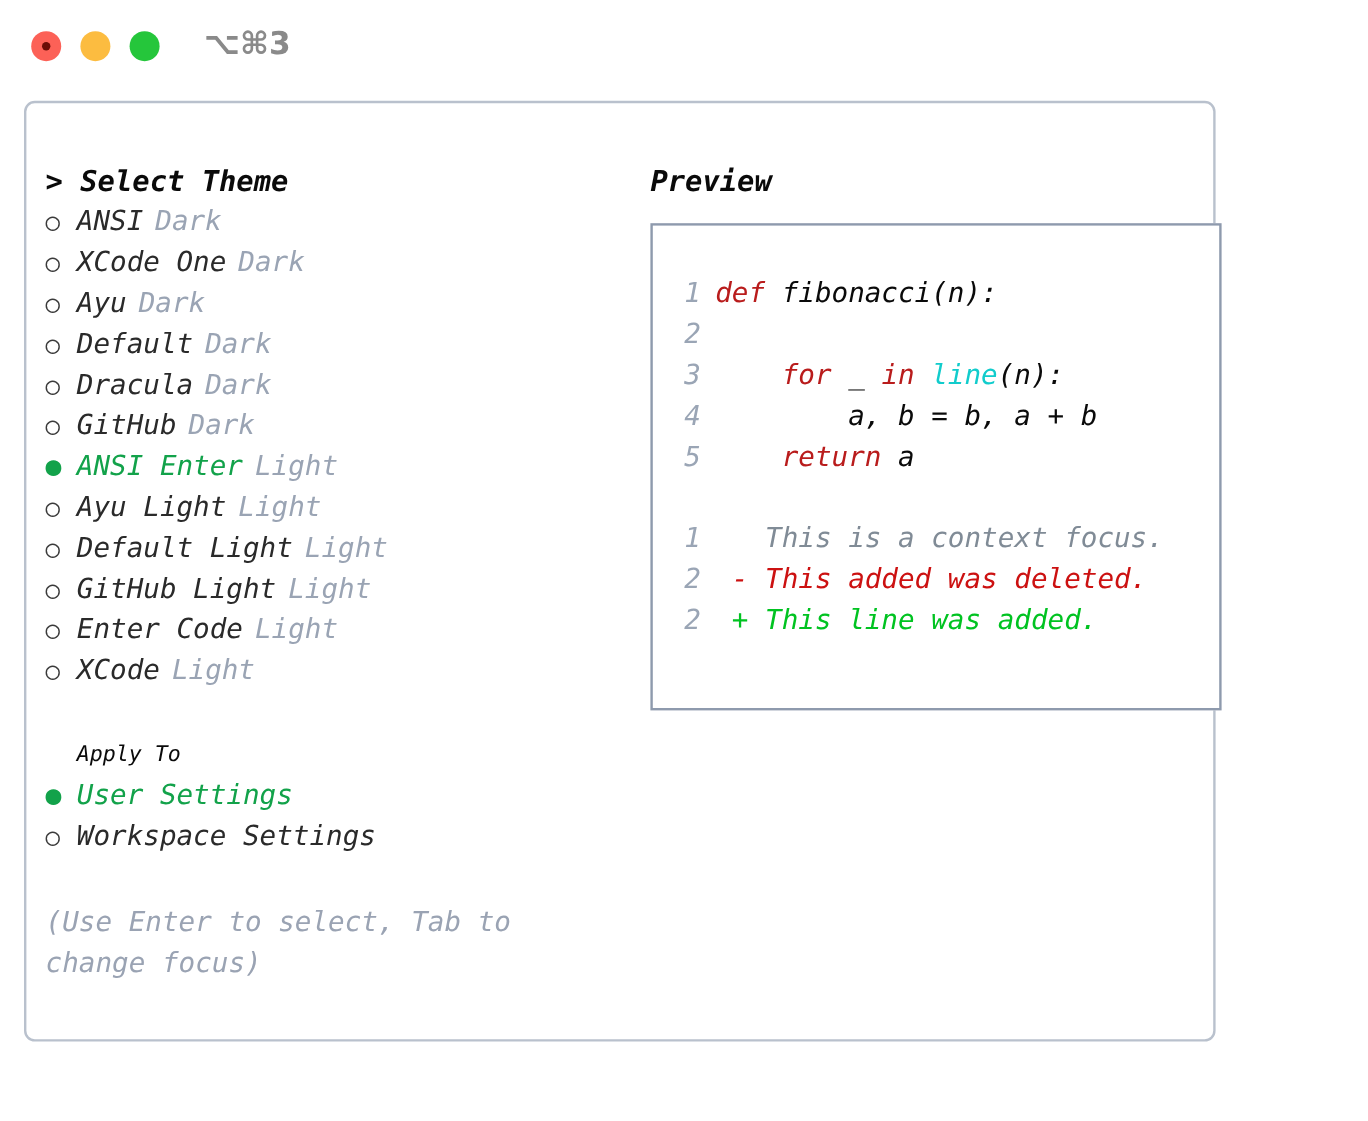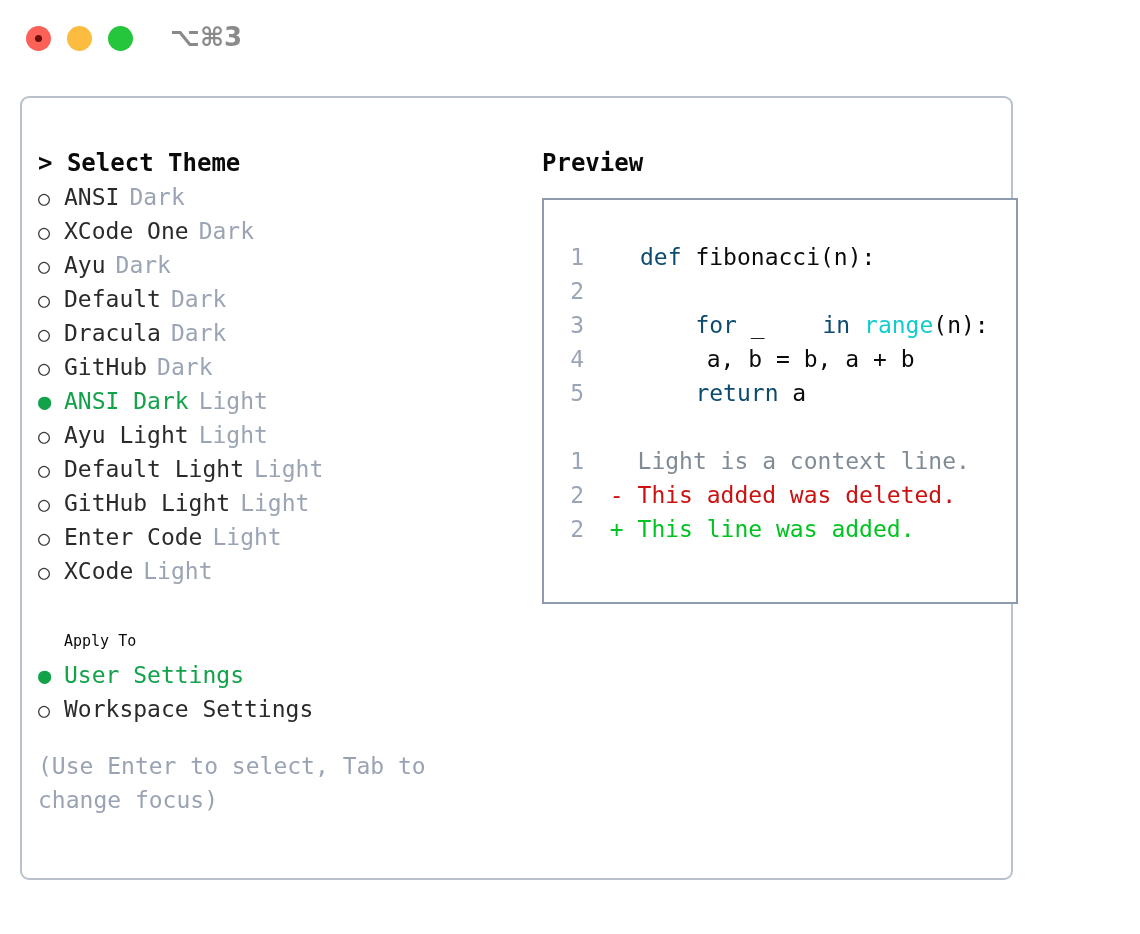--- a/index.html
+++ b/index.html
@@ -66,27 +66,28 @@
     font-weight: bold;
     color: #8a8a8a;
     letter-spacing: 0px;
     font-family: "DejaVu Sans", "Liberation Sans", sans-serif;
   }
 
   
   .panel {
     position: absolute;
     left: 20px;
-    top: 96px;
+    top: 84px;
     width: 993px;
     height: 784px;
     border: 2px solid #b9c1cd;
     border-radius: 9px;
     box-sizing: border-box;
     background: #ffffff;
+    font-style: italic;
   }
 
   
   .left-col {
     position: absolute;
     left: 16px;
     top: 48px;
     width: 440px;
   }
   .section-title {
@@ -124,28 +125,28 @@
   }
   .opt-suffix {
     color: #9aa4b4;
     margin-left: 10px;
   }
 
   .apply-block { margin-top: 36px; }
   .apply-head {
     height: 34px;
     line-height: 34px;
-    font-size: 15px;
+    font-size: 18px;
     color: #0a0a0a;
     padding-left: 26px;
     white-space: pre;
   }
 
   .hint {
-    margin-top: 23px;
+    margin-top: 38px;
     font-size: 23px;
     line-height: 34px;
     color: #9aa3b3;
     width: 410px;
     white-space: pre-wrap;
   }
 
   
   .right-col {
     position: absolute;
@@ -179,21 +180,21 @@
   }
   .lineno {
     width: 30px;
     flex: 0 0 30px;
     text-align: right;
     color: #9aa5b5;
     margin-right: 12px;
   }
   .code-text { white-space: pre; }
 
-  .tok-kw   { color: #0c4a6e; margin-left: 44px; }
+  .tok-kw   { color: #b91c1c; }
   .tok-fn   { color: #11cccc; }
   .tok-num  { color: #0bbb33; }
   .tok-pl   { color: #0a0a0a; }
 
   .diff-gap { height: 34px; }
   .d-ctx { color: #808b96; }
   .d-del { color: #cc1111; }
   .d-add { color: #00c321; }
 </style>
 </head>
@@ -215,21 +216,21 @@
     <div class="left-col">
       <div class="section-title">&gt; Select Theme</div>
 
       <div class="theme-list">
           <div class="opt-row"><span class="marker">○</span><span class="opt-label">ANSI</span><span class="opt-suffix">Dark</span></div>
           <div class="opt-row"><span class="marker">○</span><span class="opt-label">XCode One</span><span class="opt-suffix">Dark</span></div>
           <div class="opt-row"><span class="marker">○</span><span class="opt-label">Ayu</span><span class="opt-suffix">Dark</span></div>
           <div class="opt-row"><span class="marker">○</span><span class="opt-label">Default</span><span class="opt-suffix">Dark</span></div>
           <div class="opt-row"><span class="marker">○</span><span class="opt-label">Dracula</span><span class="opt-suffix">Dark</span></div>
           <div class="opt-row"><span class="marker">○</span><span class="opt-label">GitHub</span><span class="opt-suffix">Dark</span></div>
-          <div class="opt-row selected"><span class="marker sel">●</span><span class="opt-label">ANSI Dark</span><span class="opt-suffix">Light</span></div>
+          <div class="opt-row selected"><span class="marker sel">●</span><span class="opt-label">ANSI Enter</span><span class="opt-suffix">Light</span></div>
           <div class="opt-row"><span class="marker">○</span><span class="opt-label">Ayu Light</span><span class="opt-suffix">Light</span></div>
           <div class="opt-row"><span class="marker">○</span><span class="opt-label">Default Light</span><span class="opt-suffix">Light</span></div>
           <div class="opt-row"><span class="marker">○</span><span class="opt-label">GitHub Light</span><span class="opt-suffix">Light</span></div>
           <div class="opt-row"><span class="marker">○</span><span class="opt-label">Enter Code</span><span class="opt-suffix">Light</span></div>
           <div class="opt-row"><span class="marker">○</span><span class="opt-label">XCode</span><span class="opt-suffix">Light</span></div>
         </div>
 
       <div class="apply-block">
         <div class="apply-head">Apply To</div>
         <div class="apply-list">
@@ -241,25 +242,25 @@
       <div class="hint">(Use Enter to select, Tab to change focus)</div>
     </div>
 
     <div class="right-col">
       <div class="section-title">Preview</div>
 
       <div class="preview-box">
         <div class="code-area">
             <div class="code-line"><span class="lineno">1</span><span class="code-text"><span class="tok-kw">def</span><span class="tok-pl"> fibonacci(n):</span></span></div>
             <div class="code-line"><span class="lineno">2</span></div>
-            <div class="code-line"><span class="lineno">3</span><span class="code-text"><span class="tok-pl">    </span><span class="tok-kw">for</span><span class="tok-pl"> _ </span><span class="tok-kw">in</span><span class="tok-pl"> </span><span class="tok-fn">range</span><span class="tok-pl">(n):</span></span></div>
+            <div class="code-line"><span class="lineno">3</span><span class="code-text"><span class="tok-pl">    </span><span class="tok-kw">for</span><span class="tok-pl"> _ </span><span class="tok-kw">in</span><span class="tok-pl"> </span><span class="tok-fn">line</span><span class="tok-pl">(n):</span></span></div>
             <div class="code-line"><span class="lineno">4</span><span class="code-text"><span class="tok-pl">        a, b = b, a + b</span></span></div>
             <div class="code-line"><span class="lineno">5</span><span class="code-text"><span class="tok-pl">    </span><span class="tok-kw">return</span><span class="tok-pl"> a</span></span></div>
             <div class="diff-gap"></div>
-            <div class="code-line"><span class="lineno">1</span><span class="code-text d-ctx">   Light is a context line.</span></div>
+            <div class="code-line"><span class="lineno">1</span><span class="code-text d-ctx">   This is a context focus.</span></div>
             <div class="code-line"><span class="lineno">2</span><span class="code-text d-del"> - This added was deleted.</span></div>
             <div class="code-line"><span class="lineno">2</span><span class="code-text d-add"> + This line was added.</span></div>
           </div>
       </div>
     </div>
 
   </div>
 </div>
 
 </body></html>

